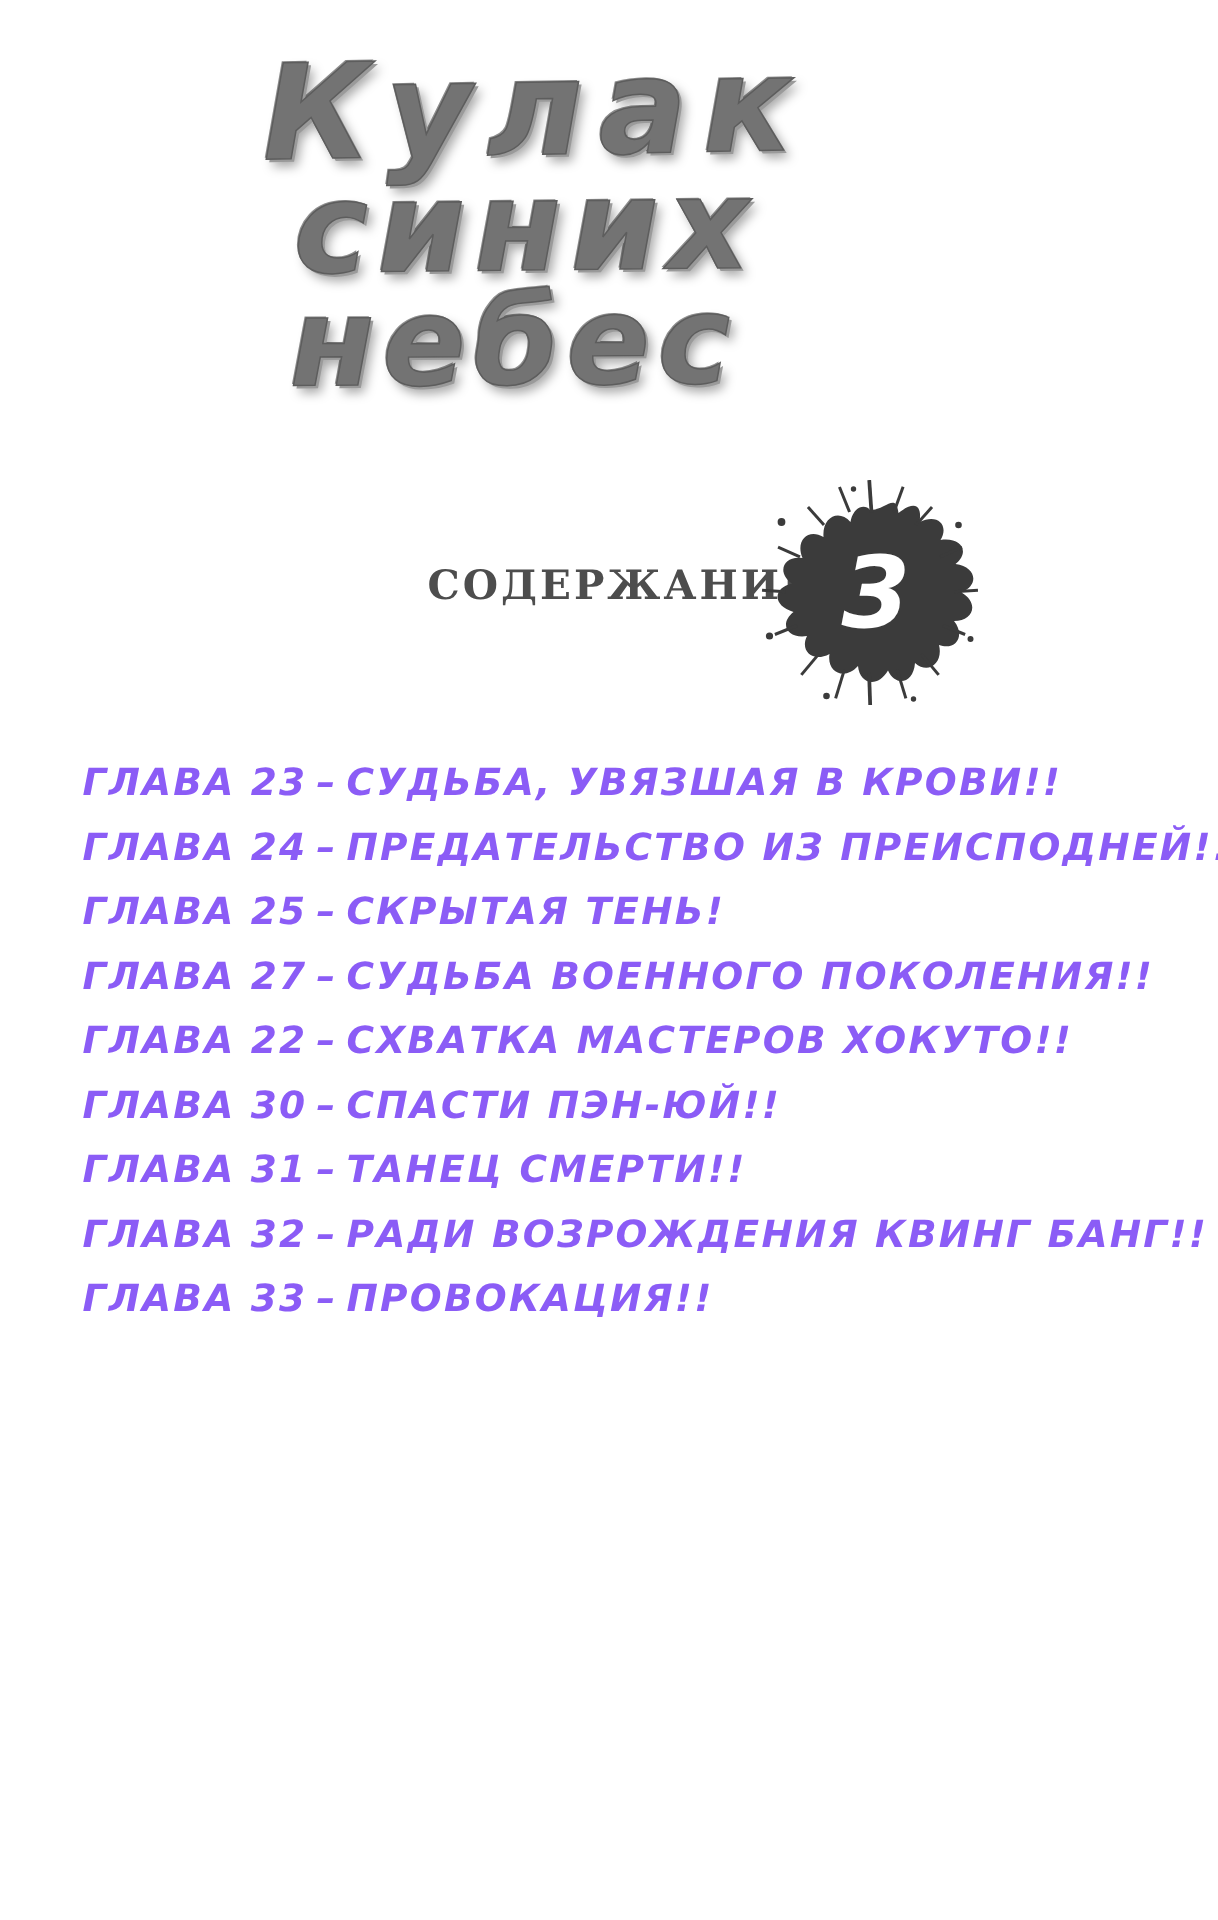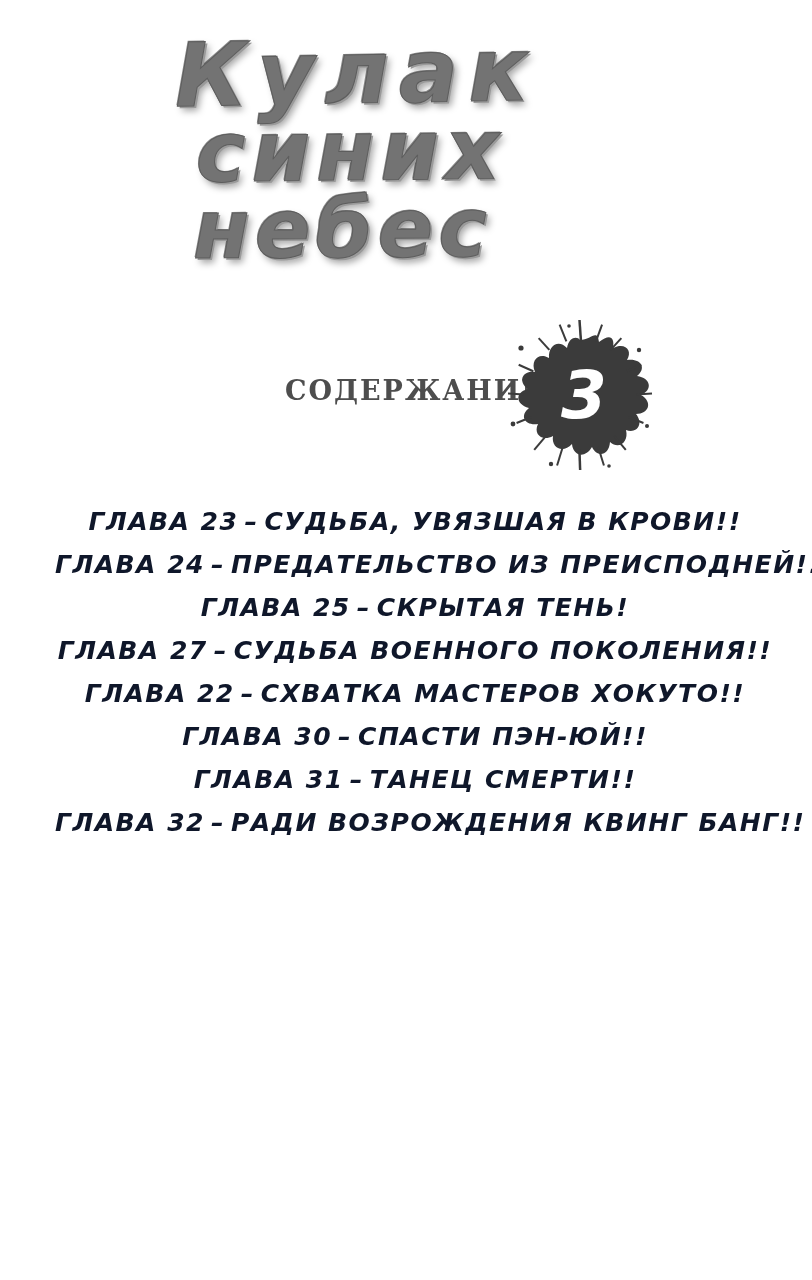--- a/index.html
+++ b/index.html
@@ -107,25 +107,24 @@
     top: 500px;
     left: 55px;
     width: 720px;
   }
   .chapter-row {
     font-family: "DejaVu Sans", sans-serif;
     font-weight: bold;
     font-style: italic;
     font-size: 25px;
     letter-spacing: 1.5px;
-    color: #0f172a;
+    color: #8b5cf6;
     line-height: 1.0;
     padding: 9px 0;
     white-space: nowrap;
-    text-align: center;
   }
   .chapter-row .num { }
   .chapter-row .dash { padding: 0 6px; }
   .chapter-row .ttl { }
 </style>
 </head>
 <body>
 
 <div class="title-block">
   <div class="title-line title-line-1">Кулак</div>
@@ -205,13 +204,16 @@
   </div>
   <div class="chapter-row">
     <span class="num">ГЛАВА 30</span><span class="dash">–</span><span class="ttl">СПАСТИ ПЭН-ЮЙ!!</span>
   </div>
   <div class="chapter-row">
     <span class="num">ГЛАВА 31</span><span class="dash">–</span><span class="ttl">ТАНЕЦ СМЕРТИ!!</span>
   </div>
   <div class="chapter-row">
     <span class="num">ГЛАВА 32</span><span class="dash">–</span><span class="ttl">РАДИ ВОЗРОЖДЕНИЯ КВИНГ БАНГ!!</span>
   </div>
+  <div class="chapter-row">
+    <span class="num">ГЛАВА 33</span><span class="dash">–</span><span class="ttl">ПРОВОКАЦИЯ!!</span>
+  </div>
 </div>
 
 </body></html>

